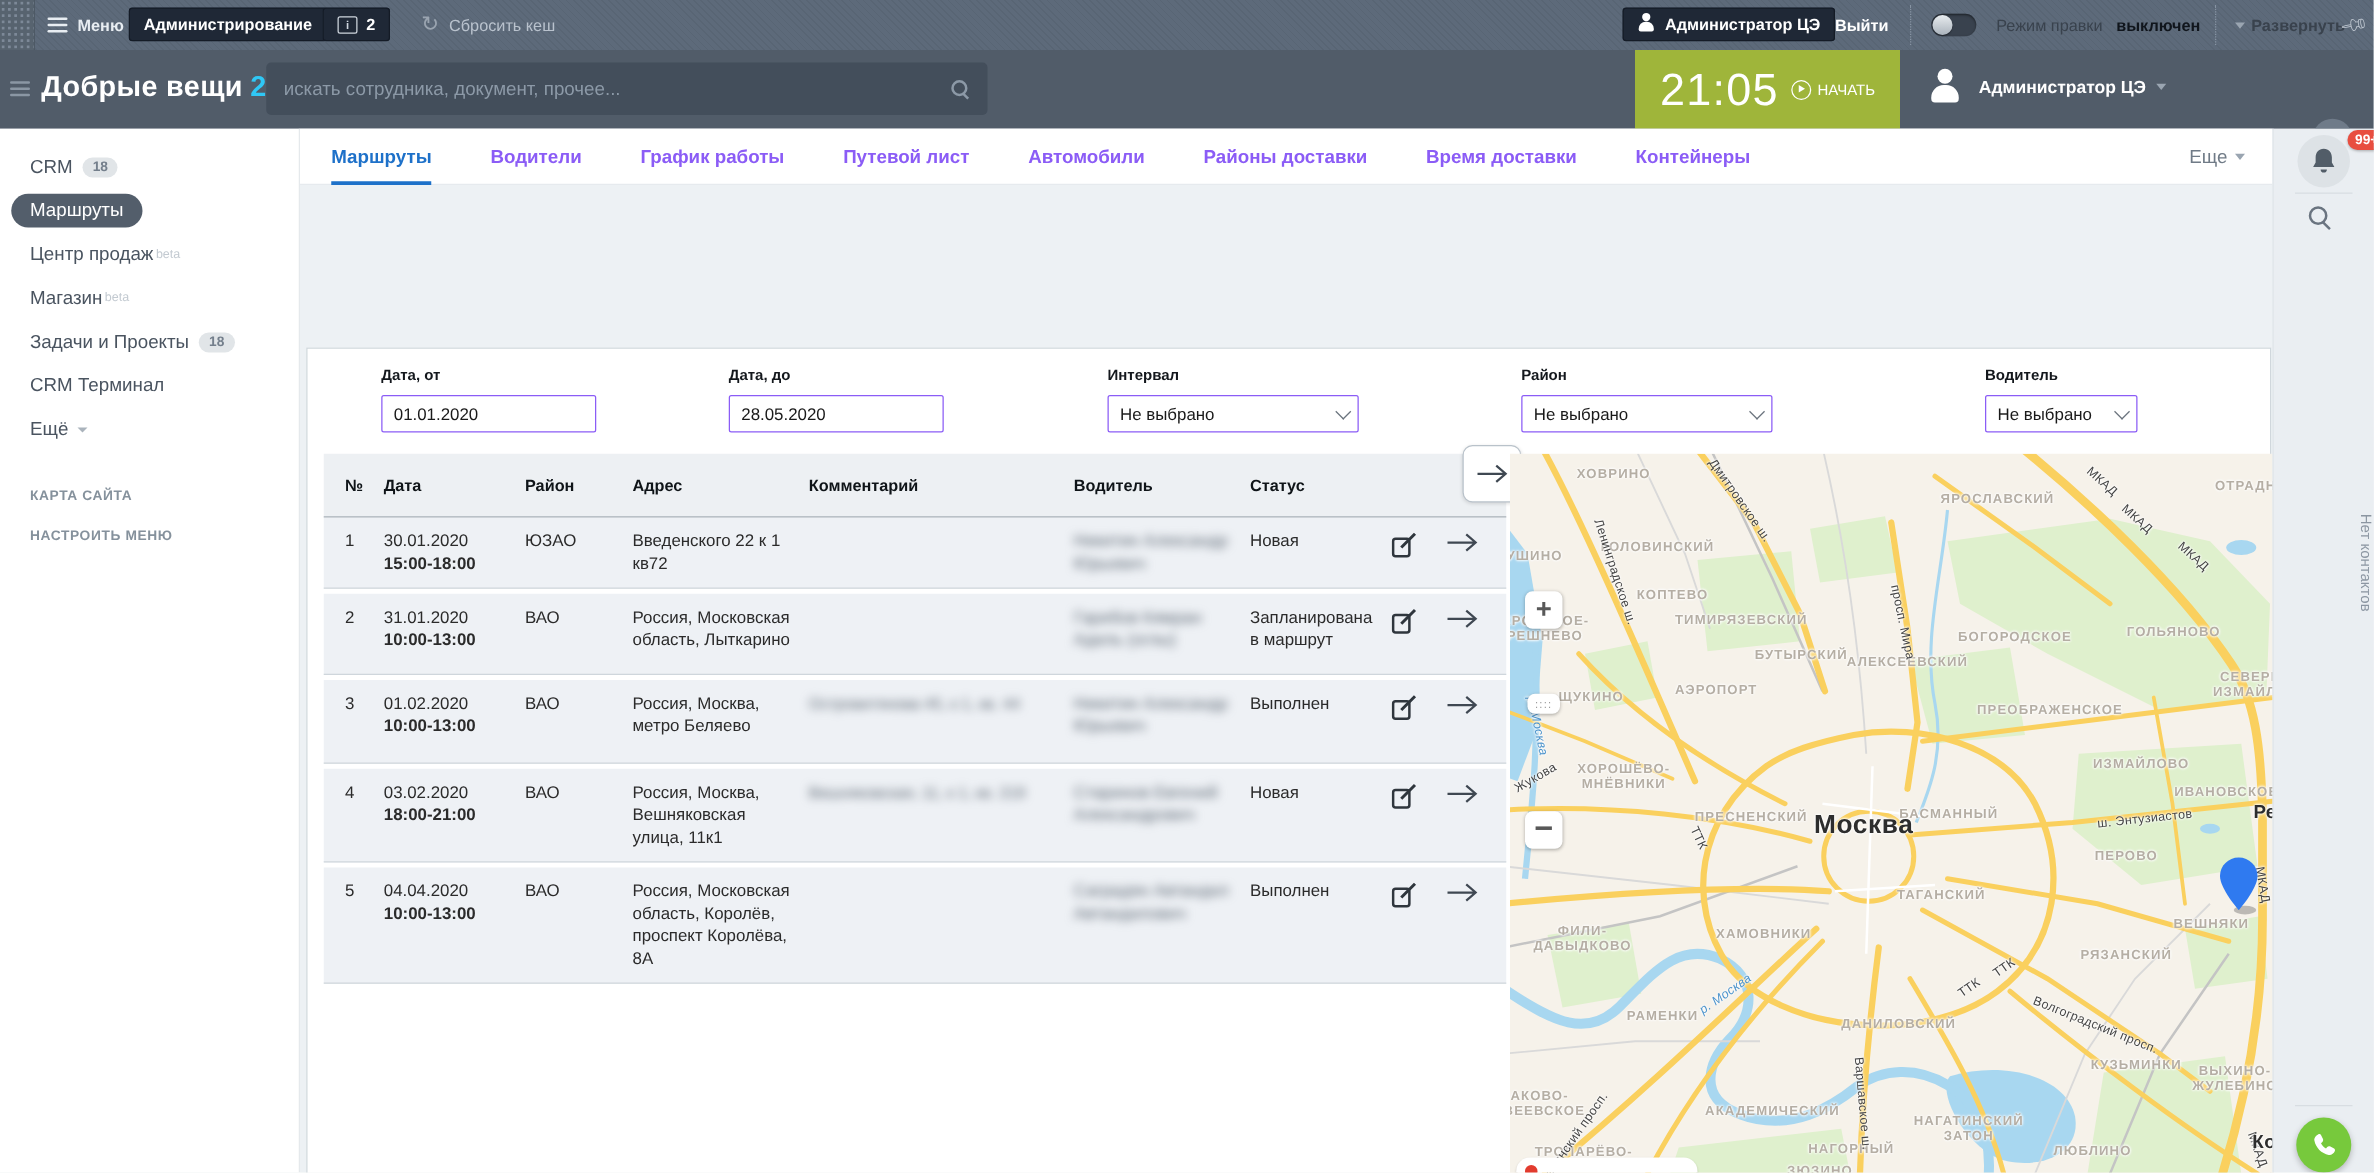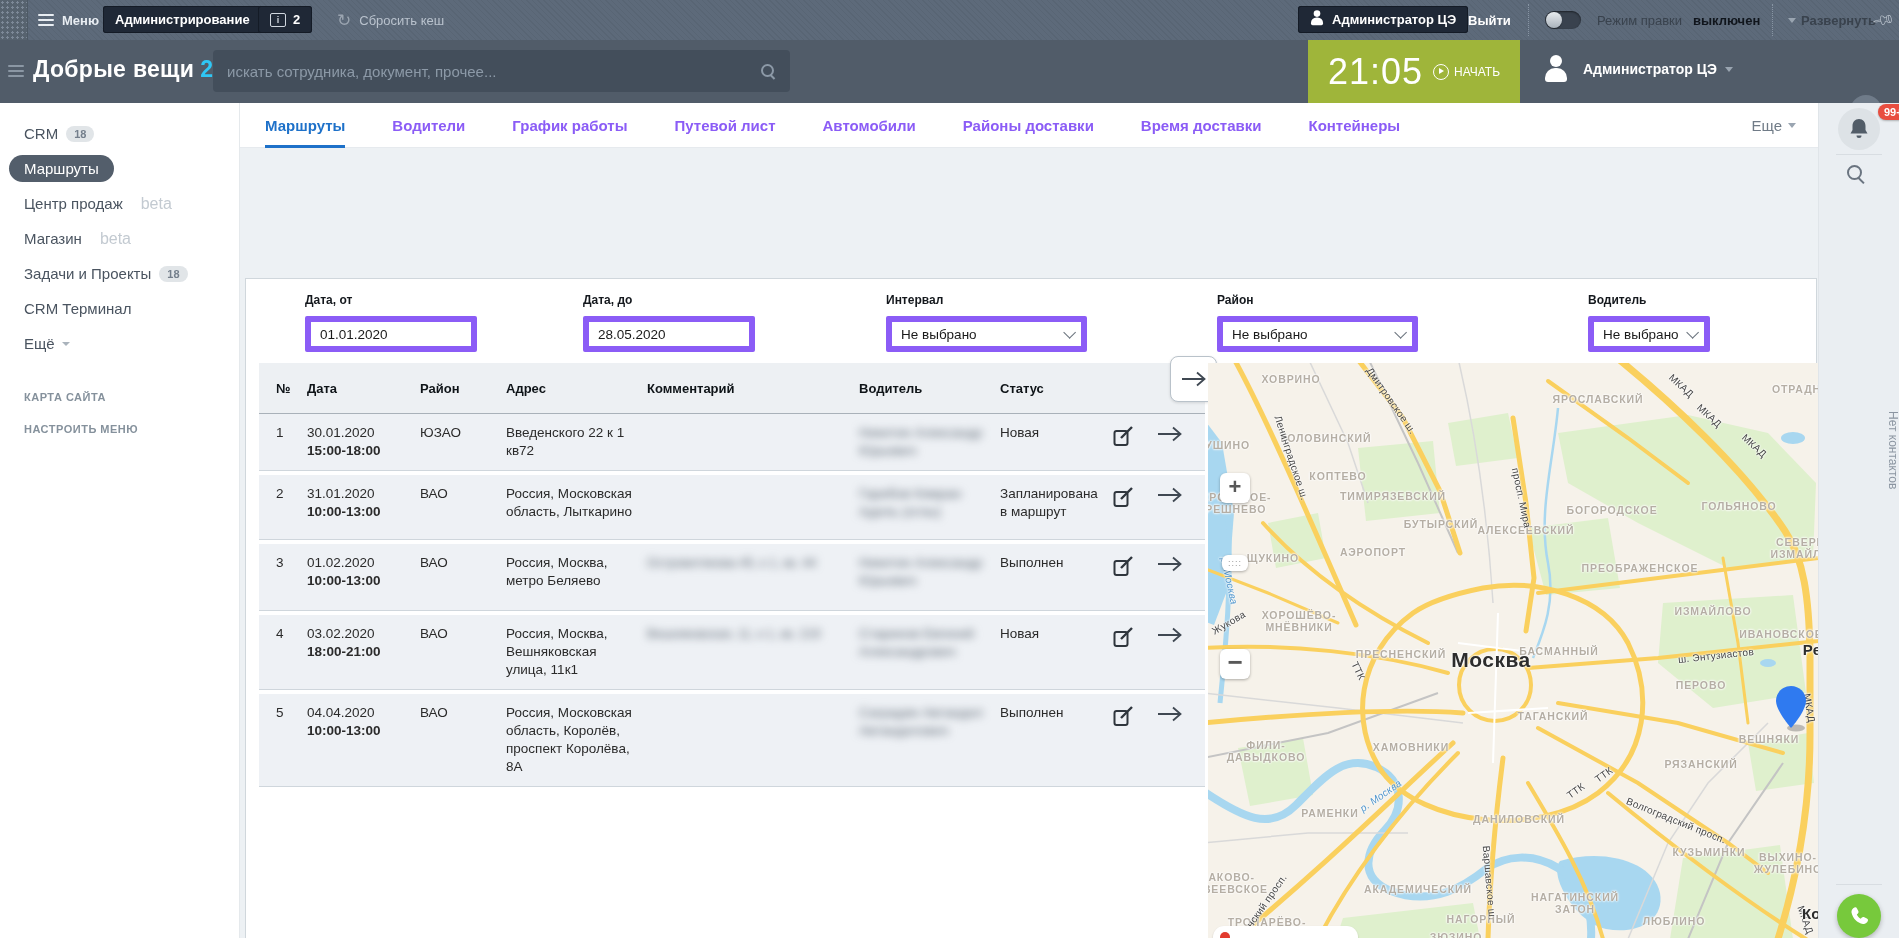--- a/index.html
+++ b/index.html
@@ -45,41 +45,41 @@
   .person::before{content:"";position:absolute;left:7px;top:1px;width:12px;height:12px;border-radius:50%;background:#fff;}
   .person::after{content:"";position:absolute;left:2px;top:14px;width:22px;height:14px;border-radius:10px 10px 3px 3px;background:#fff;}
   #help-btn{position:absolute;left:1850px;top:55px;width:32px;height:32px;border-radius:50%;background:#6f7b89;color:#fff;
     font-weight:bold;font-size:17px;text-align:center;line-height:32px;cursor:pointer;}
   
   #sidebar{position:absolute;left:0;top:103px;width:240px;bottom:0;background:#fff;border-right:1px solid #e5e9ec;box-sizing:border-box;}
   #sidebar ul{list-style:none;margin:0;padding:13px 0 0 24px;}
   #sidebar li{height:35px;display:flex;align-items:center;font-size:15px;color:#4a5460;cursor:pointer;white-space:nowrap;}
   #sidebar li .pill{background:#535e6b;color:#fff;border-radius:16px;padding:5px 15px;margin-left:-15px;}
   .badge{background:#e1e5e8;color:#747f8c;font-size:11px;font-weight:bold;border-radius:10px;padding:2px 8px;margin-left:8px;}
-  sup.beta{color:#c3cad1;font-size:16px;margin-left:18px;}
+  sup.beta{color:#c3cad1;font-size:10px;margin-left:2px;}
   .side-caret{display:inline-block;width:0;height:0;border-left:4px solid transparent;border-right:4px solid transparent;border-top:4px solid #aab3bc;margin-left:7px;}
   #sidebar .foot{margin-top:30px;padding-left:24px;}
   #sidebar .foot div{font-size:11px;font-weight:bold;color:#85919c;letter-spacing:.5px;margin-bottom:20px;cursor:pointer;}
   
   #main{position:absolute;left:240px;top:103px;right:81px;bottom:0;background:#edf1f4;}
   #tabbar{height:45px;background:#fff;display:flex;align-items:center;padding-left:25px;border-bottom:1px solid #e6eaee;box-sizing:border-box;}
   .tab{margin-right:47px;font-size:15px;color:#8b5cf6;font-weight:bold;height:45px;display:flex;align-items:center;position:relative;cursor:pointer;white-space:nowrap;}
   .tab.active{color:#1e71c9;}
   .tab.active::after{content:"";position:absolute;left:0;right:0;bottom:0;height:3px;background:#1e71c9;}
   .tab.more{margin-left:auto;margin-right:22px;color:#707b87;font-weight:normal;}
   .tab.more::after{content:"";display:inline-block;width:0;height:0;border-left:4px solid transparent;border-right:4px solid transparent;border-top:5px solid #9aa5b1;margin-left:6px;}
   #page-head{padding:24px 0 0 25px;height:50px;}
   #page-title{font-size:27px;color:#515b66;display:inline-block;}
   #title-star{color:#c6ccd4;font-size:21px;margin-left:10px;cursor:pointer;}
   
   #card{position:absolute;left:5px;right:1px;top:175px;bottom:-20px;background:#fff;border:1px solid #d0d7dc;box-sizing:border-box;}
   .filters{position:absolute;top:14px;left:0;display:flex;}
   .fcol{display:flex;flex-direction:column;}
   .fcol .flabel{font-size:12px;font-weight:bold;color:#14181d;margin-bottom:9px;}
-  .fcol input,.fcol .select{border:6px solid #8b5cf6;border-radius:2px;height:30px;box-sizing:border-box;
+  .fcol input,.fcol .select{border:1px solid #8b5cf6;border-radius:2px;height:30px;box-sizing:border-box;
     font-size:13.5px;color:#1a1a1a;padding:12px 9px;background:#fff;font-family:inherit;}
   .fcol .select{display:flex;align-items:center;cursor:pointer;}
   .fcol .select .chev{margin-left:auto;width:8px;height:8px;border-right:1.5px solid #6a737d;border-bottom:1.5px solid #6a737d;transform:rotate(45deg) translateY(-3px);}
   .fcol:nth-child(1){margin-left:59px;width:172px;}
   .fcol:nth-child(2){margin-left:106px;width:172px;}
   .fcol:nth-child(3){margin-left:131px;width:201px;}
   .fcol:nth-child(4){margin-left:130px;width:201px;}
   .fcol:nth-child(5){margin-left:170px;width:122px;}
   
   #rtable{position:absolute;left:13px;top:84px;width:946px;}

